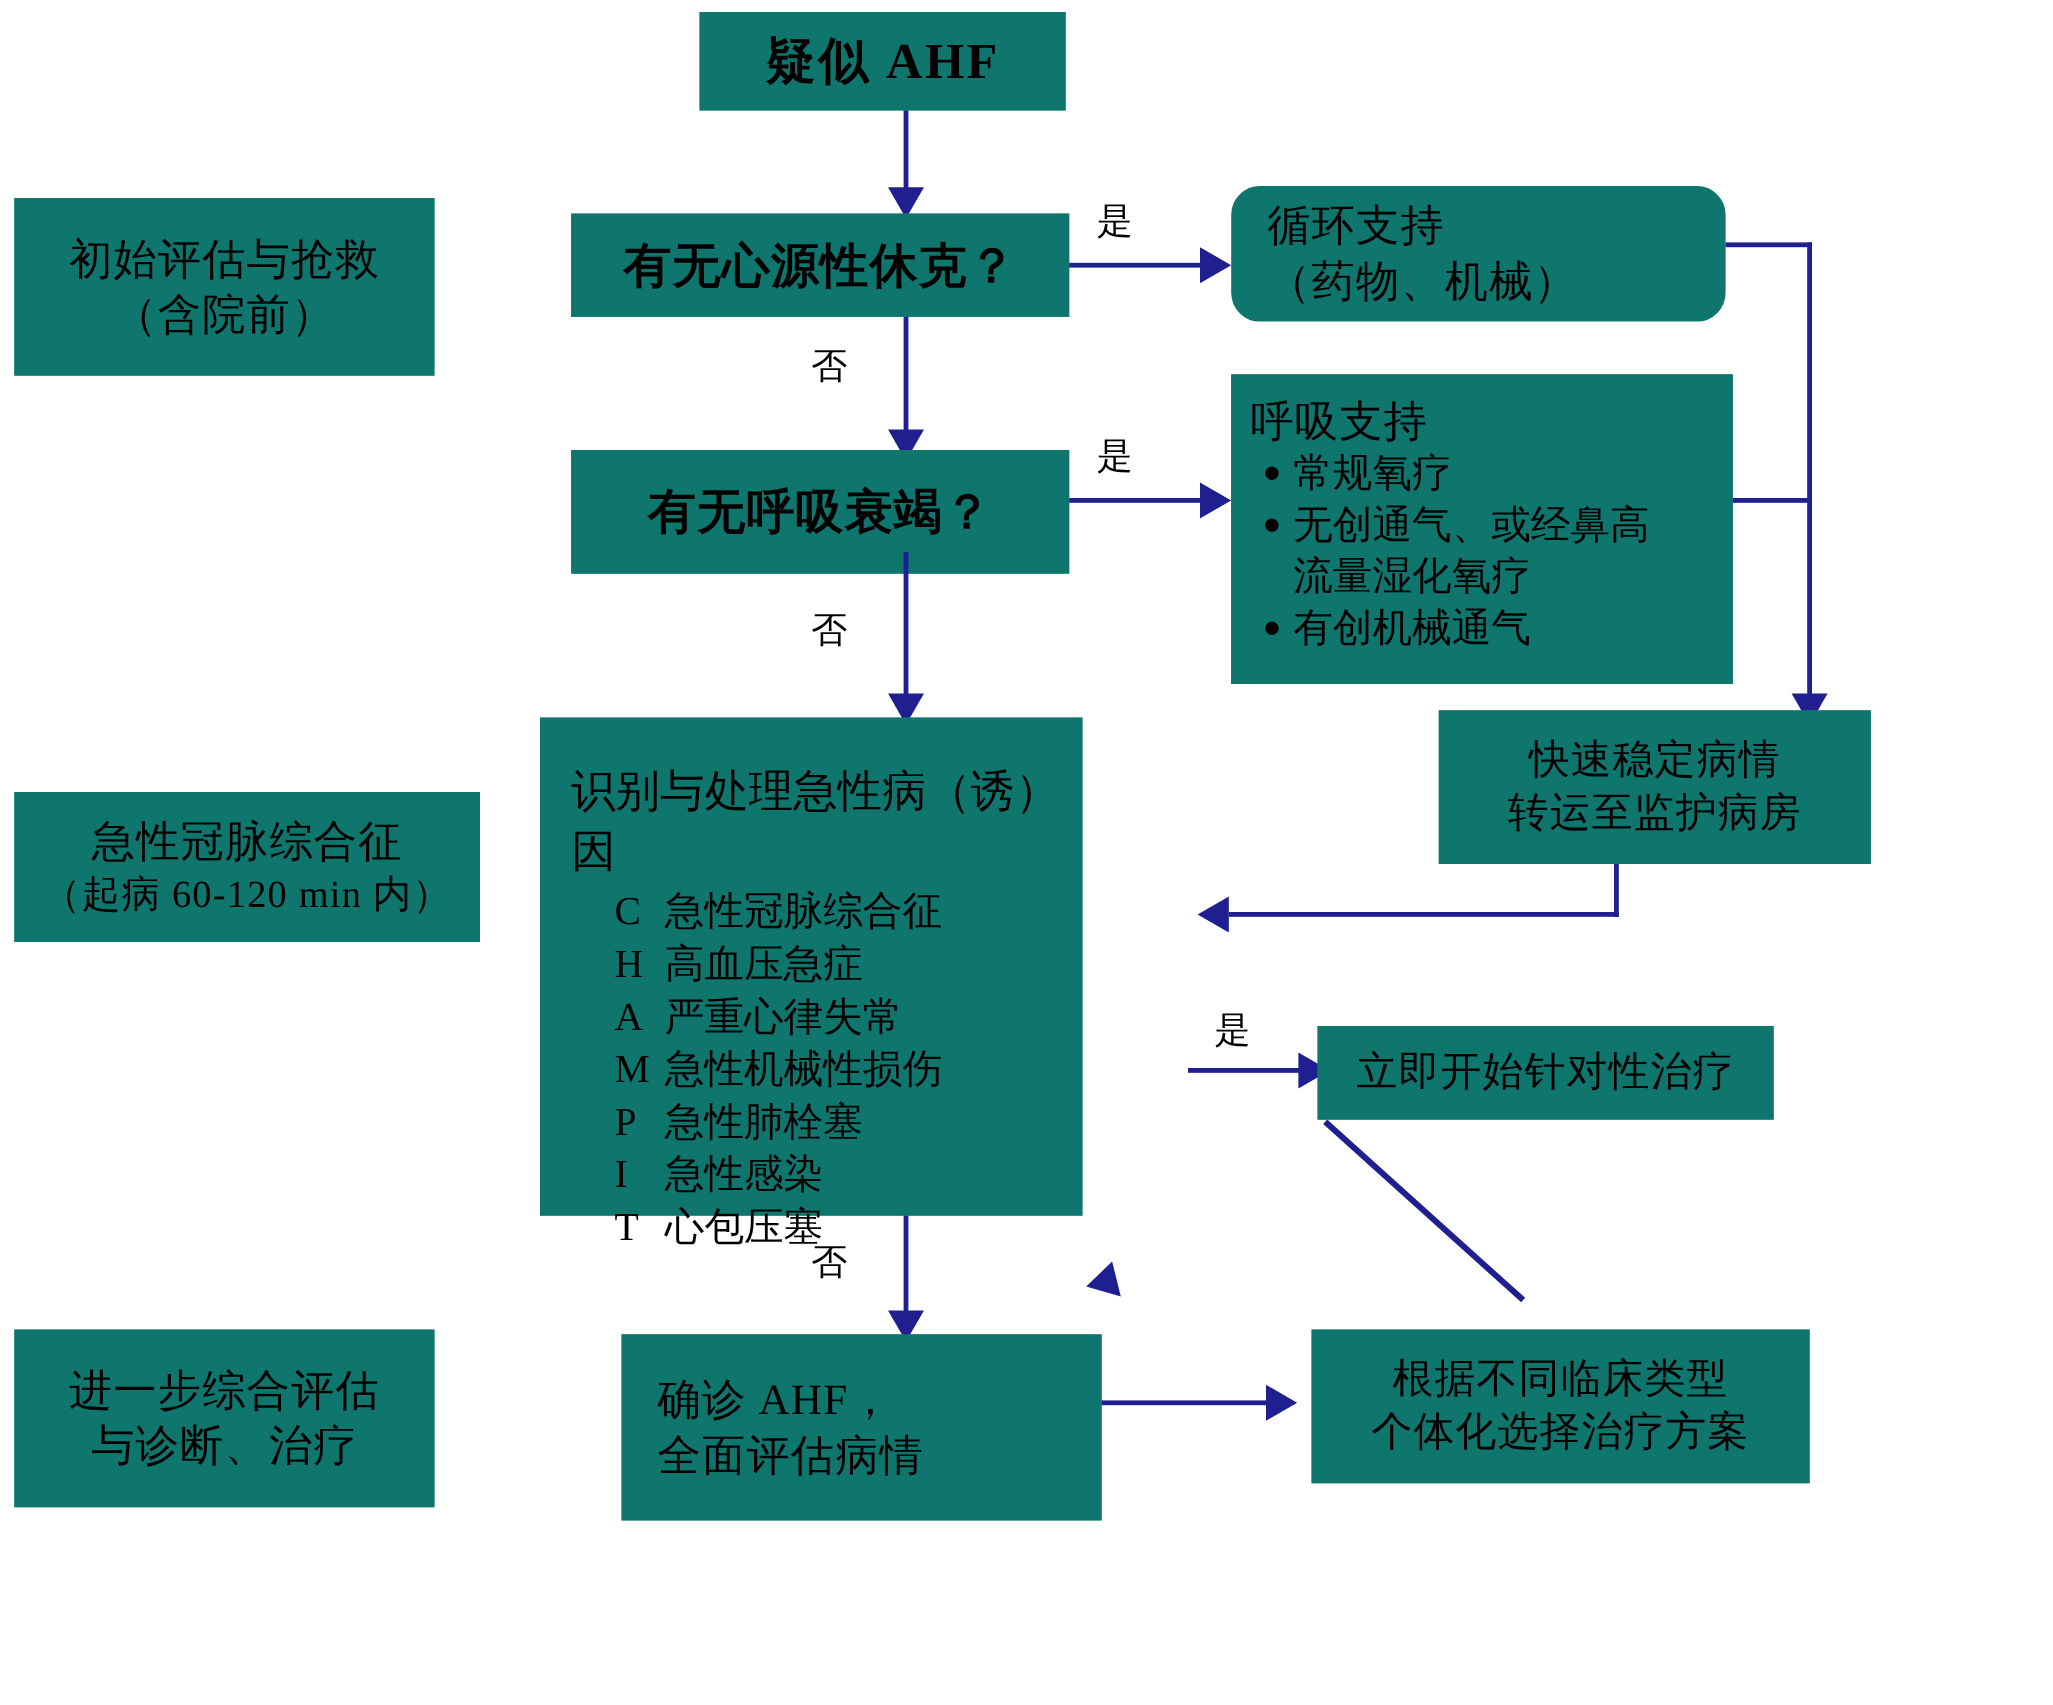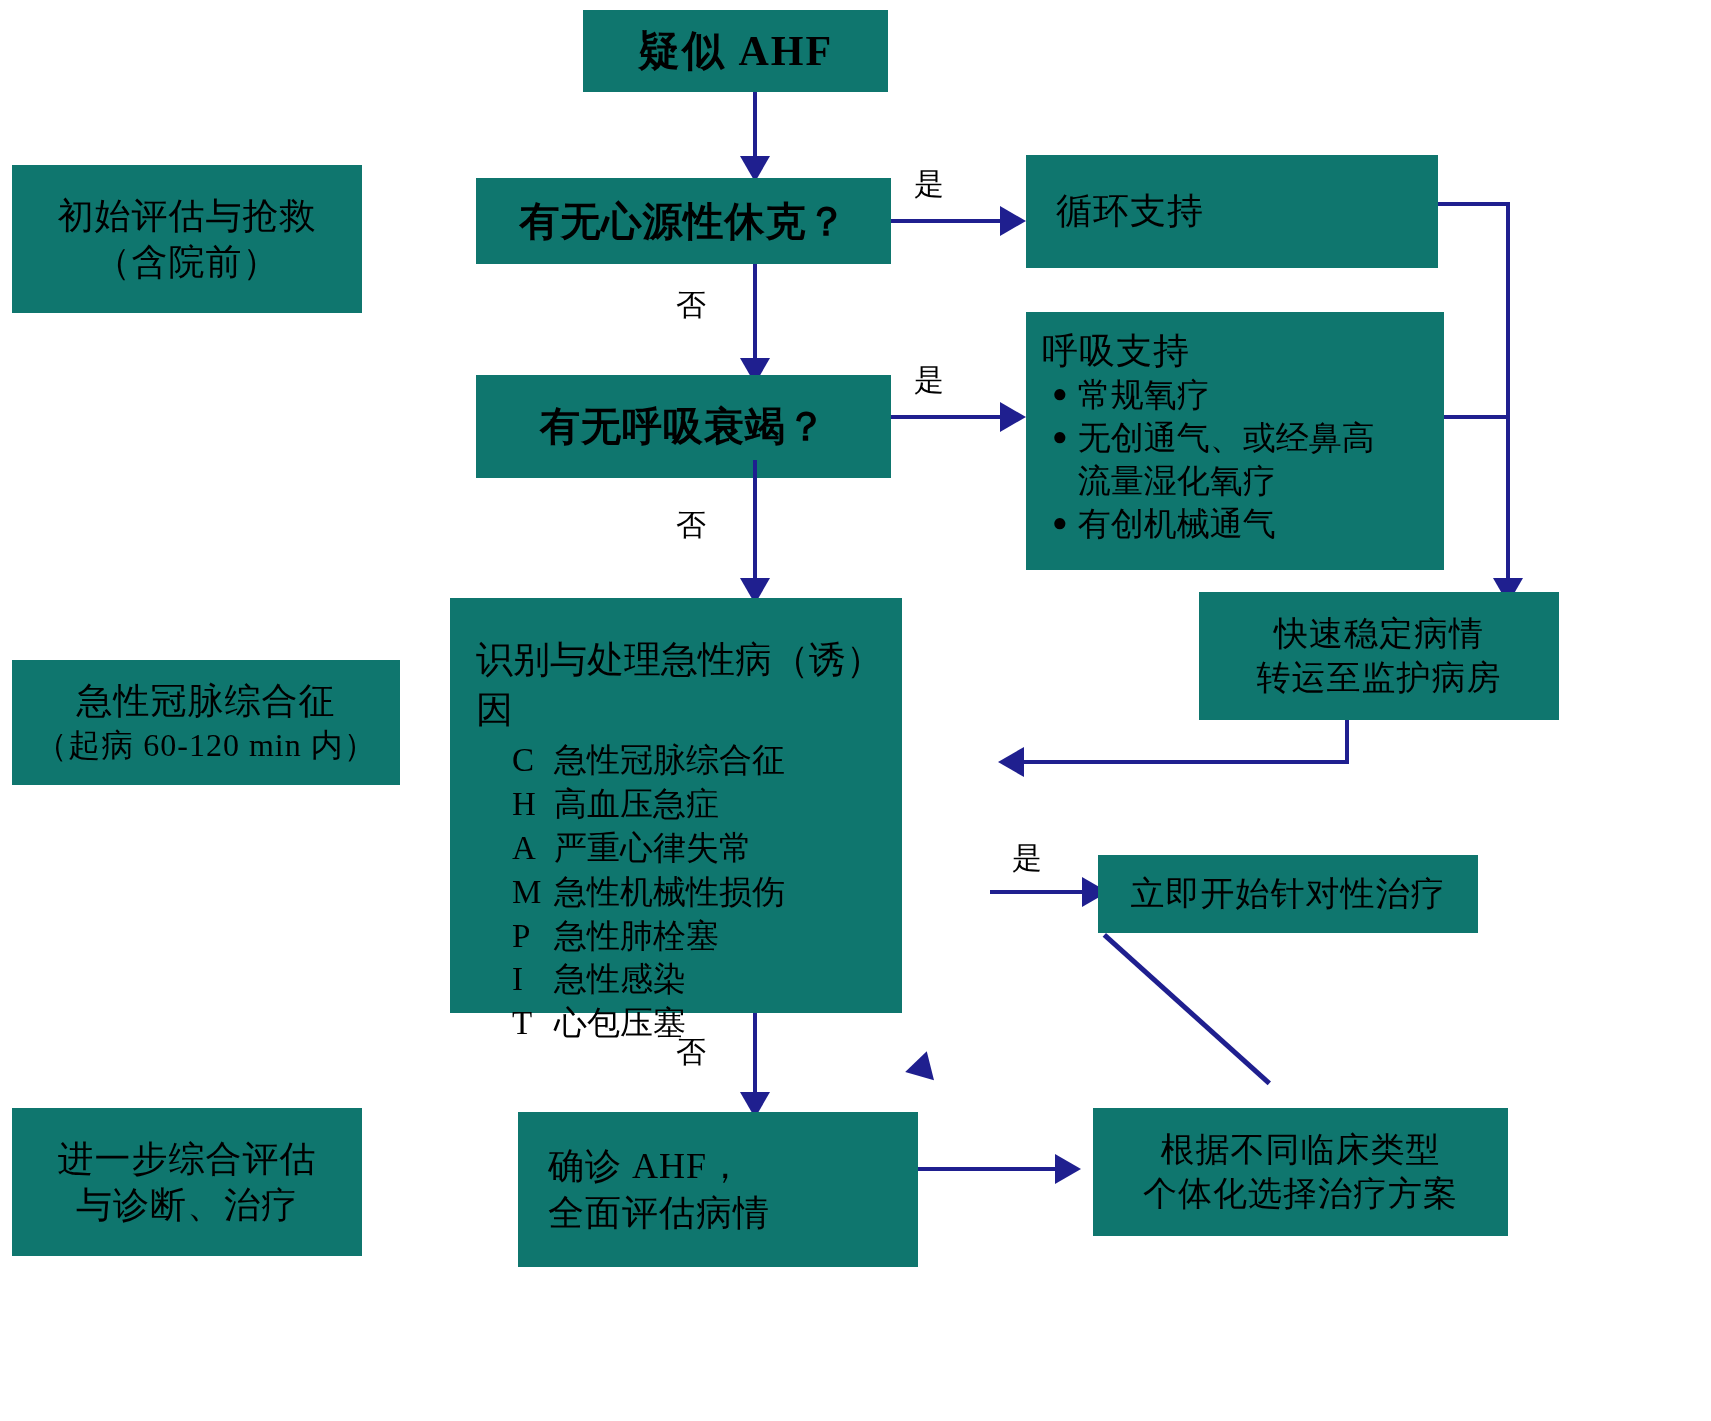--- a/index.html
+++ b/index.html
@@ -128,22 +128,23 @@
   <div class="arrow-down" style="left:740px; top:156px;"></div>
 
   <div class="box center" style="left:476px; top:178px; width:415px; height:86px;">
     <div class="t-q">有无心源性休克？</div>
   </div>
 
   <div class="line h" style="left:891px; top:219px; width:125px;"></div>
   <div class="arrow-right" style="left:1000px; top:206px;"></div>
   <div class="label" style="left:914px; top:164px;">是</div>
 
-  <div class="box left" style="left:1026px; top:155px; width:412px; height:113px;">
+  <div class="box left" style="left:1026px; top:155px; width:412px; height:113px;border-radius:24px;">
     <div class="t-n pad-l">循环支持</div>
+    <div class="t-n pad-l">（药物、机械）</div>
   </div>
 
   <div class="line h" style="left:1438px; top:202px; width:72px;"></div>
   <div class="line v" style="left:1506px; top:202px; height:390px;"></div>
   <div class="arrow-down" style="left:1493px; top:578px;"></div>
 
   <div class="line v" style="left:753px; top:264px; height:104px;"></div>
   <div class="arrow-down" style="left:740px; top:358px;"></div>
   <div class="label" style="left:676px; top:285px;">否</div>
 

